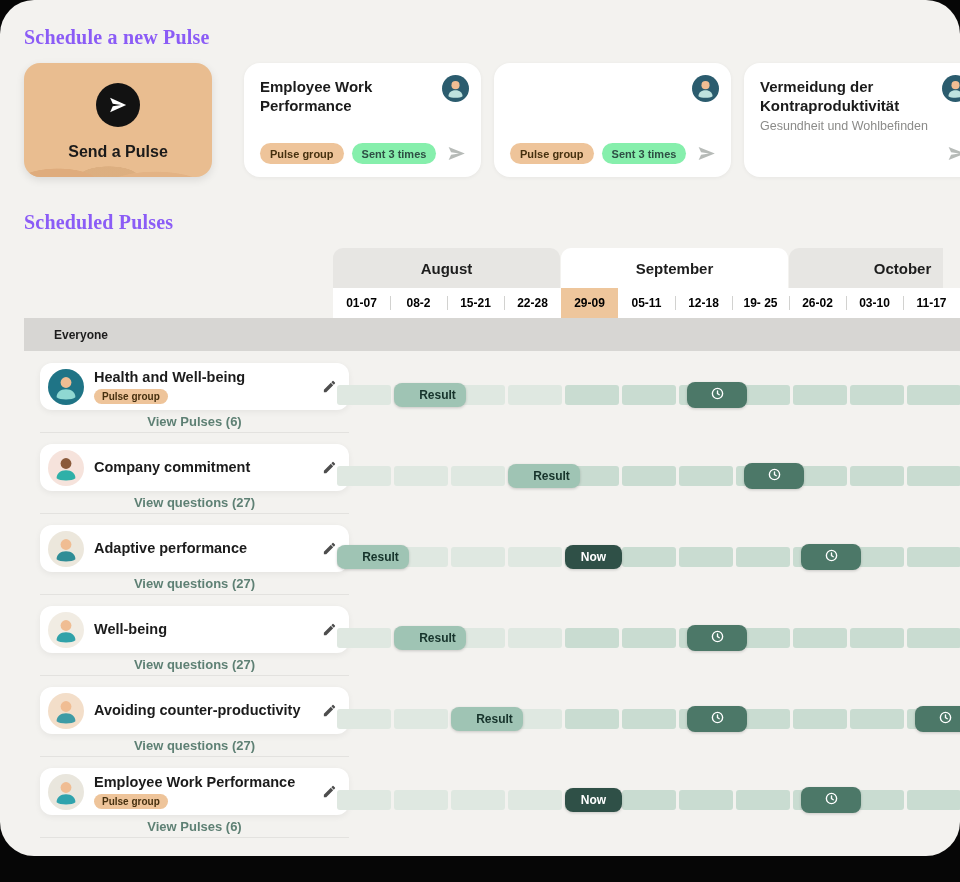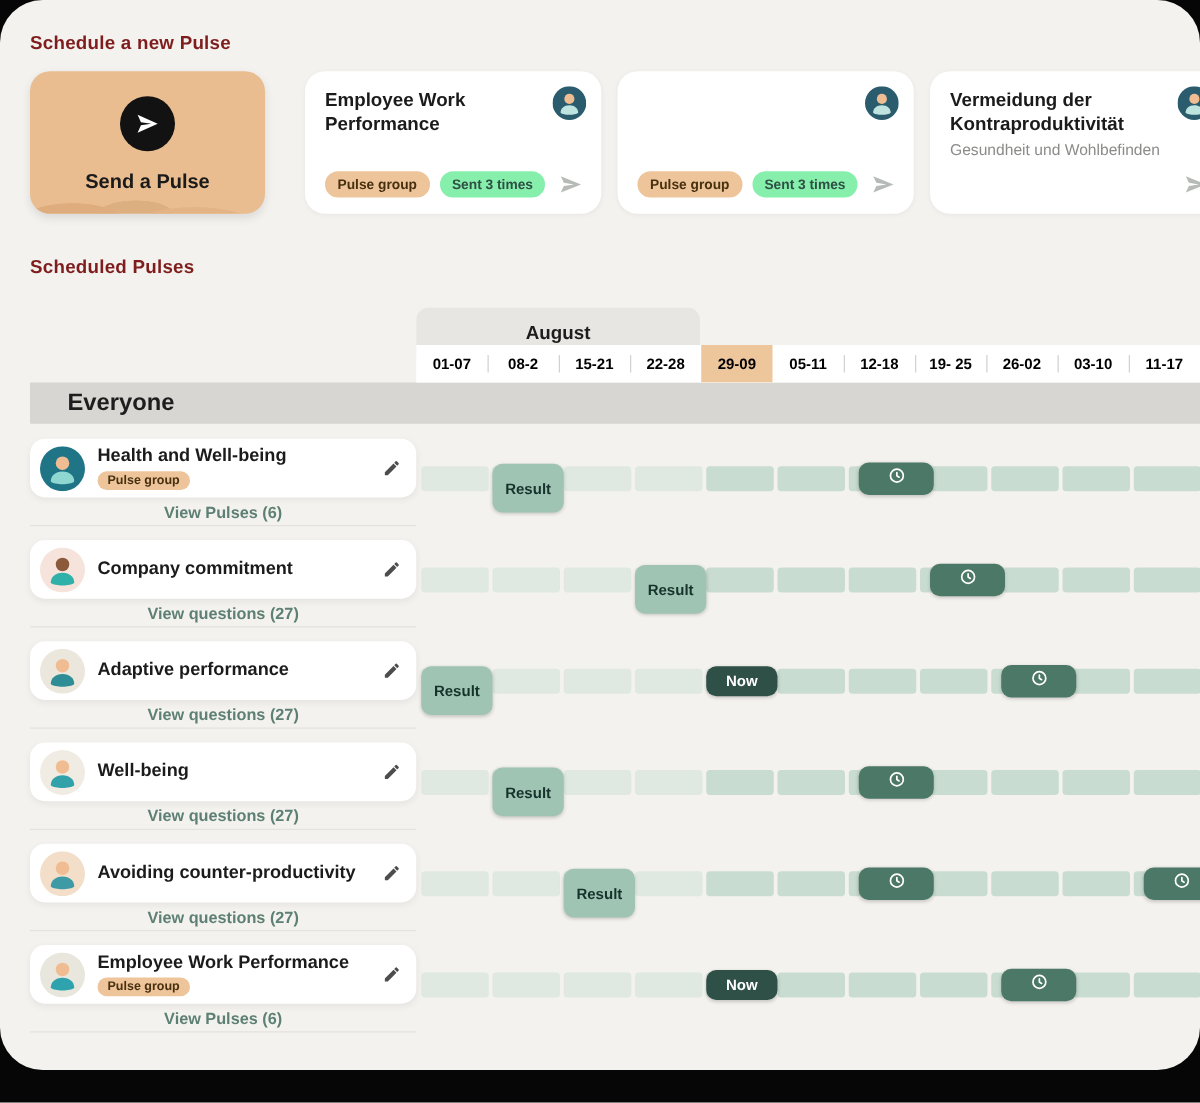--- a/index.html
+++ b/index.html
@@ -4,21 +4,21 @@
 <style>
   html,body{margin:0;padding:0;}
   body{
     width:960px;height:882px;position:relative;background:#060606;
     font-family:"Liberation Sans", sans-serif;-webkit-font-smoothing:antialiased;
   }
   .panel{
     position:absolute;left:0;top:0;width:960px;height:856px;background:#f3f2ef;
     border-radius:34px;overflow:hidden;
   }
-  h1,h2{margin:0;font-size:15px;font-weight:800;color:#7f1d1d;letter-spacing:.2px;}
+  h1,h2{margin:0;font-size:20px;font-weight:800;color:#8b5cf6;letter-spacing:.2px;font-family:Liberation Serif, serif;}
   .h-title{margin:26px 0 0 24px;}
   .h-sched{margin:34px 0 0 24px;}
 
   
   .cards-row{display:flex;margin:14px 0 0 24px;width:936px;height:114px;}
   .send-card{
     width:144px;height:114px;flex:none;border-radius:16px;background:#e9bd90;margin-right:32px;
     position:relative;overflow:hidden;cursor:pointer;box-shadow:0 3px 8px rgba(0,0,0,.10);padding-left:44px;
   }
   .send-card::after{
@@ -54,58 +54,58 @@
   .send-arrow{margin-left:auto;display:flex;align-items:center;}
 
   
   .timeline{position:relative;margin:14px 0 0 24px;width:936px;}
   .tl-head{position:relative;height:70px;}
   .year{
     position:absolute;left:0;top:0;width:309px;height:70px;background:#4f7a6b;
     border-radius:14px 0 0 0;color:#fff;display:flex;align-items:center;justify-content:center;
     font-size:17px;font-weight:700;letter-spacing:.8px;
   }
-  .months{position:absolute;left:309px;top:10px;width:610px;height:40px;display:flex;overflow:hidden;flex-direction:column;}
+  .months{position:absolute;left:309px;top:0;width:610px;height:40px;display:flex;overflow:hidden;}
   .month{height:40px;flex:none;display:flex;align-items:center;justify-content:center;
     font-weight:700;font-size:15px;color:#1d1d1d;background:#e7e6e3;border-radius:10px 10px 0 0;margin-right:1px;}
   .month.current{background:#fff;}
   .weeks{position:absolute;left:309px;top:40px;width:627px;height:30px;display:flex;background:#fff;overflow:hidden;}
   .week{width:57px;flex:none;display:flex;align-items:center;justify-content:center;
     font-size:12px;font-weight:600;color:#000000;position:relative;box-sizing:border-box;}
   .week.divider::before{content:"";position:absolute;left:0;top:8px;bottom:8px;width:1px;background:#d2d2d0;}
   .week.current{background:#eec69c;}
   .everyone{
     width:936px;height:33px;background:#d7d6d3;display:flex;align-items:center;
-    padding-left:30px;box-sizing:border-box;font-size:19px;font-weight:800;color:#1d1d1d;
+    padding-left:30px;box-sizing:border-box;font-size:12px;font-weight:800;color:#1d1d1d;
   }
 
   
   .prow{position:relative;height:81px;}
-  .prow-left{position:absolute;left:0;top:0;width:309px;height:100%;border-bottom:1px solid #e3e2df;}
+  .prow-left{position:absolute;left:16px;top:0;width:309px;height:100%;border-bottom:1px solid #e3e2df;}
   .pcard{
     position:absolute;left:0;top:12px;width:309px;height:47px;background:#fff;border-radius:12px;
     box-shadow:0 2px 6px rgba(0,0,0,.06);display:flex;align-items:center;
     padding:0 12px 0 8px;box-sizing:border-box;
   }
   .pavatar{width:36px;height:36px;flex:none;margin-right:10px;}
   .pmeta{flex:1;min-width:0;}
   .pname{font-size:14.5px;font-weight:700;color:#1b1b1b;white-space:nowrap;overflow:hidden;line-height:1.15;}
   .pbadge{display:inline-flex;align-items:center;height:15px;padding:0 8px;background:#eec49a;
     border-radius:8px;font-size:10px;font-weight:700;color:#46300f;margin-top:2px;}
   .pencil{margin-left:8px;flex:none;cursor:pointer;display:flex;align-items:center;}
   .plink{position:absolute;left:0;top:63px;width:309px;text-align:center;font-size:13px;
     font-weight:700;color:#5e8074;cursor:pointer;}
   .ptrack{position:absolute;left:309px;top:0;width:627px;height:100%;overflow:hidden;}
   .cells{position:absolute;left:4px;top:34px;height:20px;display:flex;}
   .cell{width:54px;height:20px;margin-right:3px;border-radius:3px;flex:none;}
   .cell.past{background:#dfe8e1;}
   .cell.future{background:#c9dcd1;}
   .chip{position:absolute;display:flex;align-items:center;justify-content:center;border-radius:8px;
     cursor:pointer;box-shadow:0 1px 3px rgba(0,0,0,.18);}
-  .chip.result{top:32px;height:39px;width:57px;background:#9fc4b4;color:#16332b;font-size:12px;font-weight:700;}
+  .chip.result{top:32px;height:24px;width:57px;background:#9fc4b4;color:#16332b;font-size:12px;font-weight:700;padding-left:15px;}
   .chip.now{top:32px;height:24px;width:57px;background:#2f5047;color:#fff;font-size:12px;font-weight:700;}
   .chip.clock{top:31px;height:26px;width:60px;background:#4c7868;}
 </style>
 </head>
 <body>
 
 <div class="panel">
 
   <h1 class="h-title">Schedule a new Pulse</h1>
 

